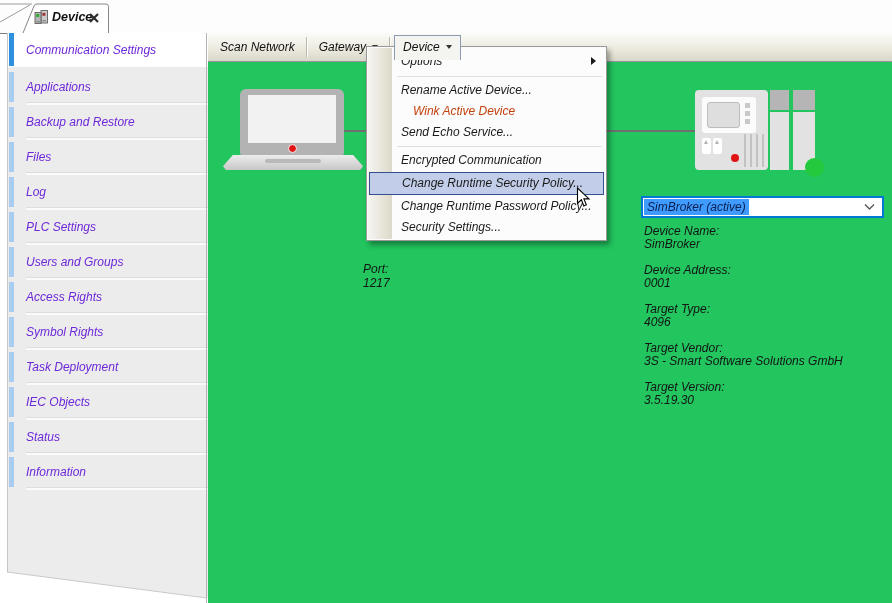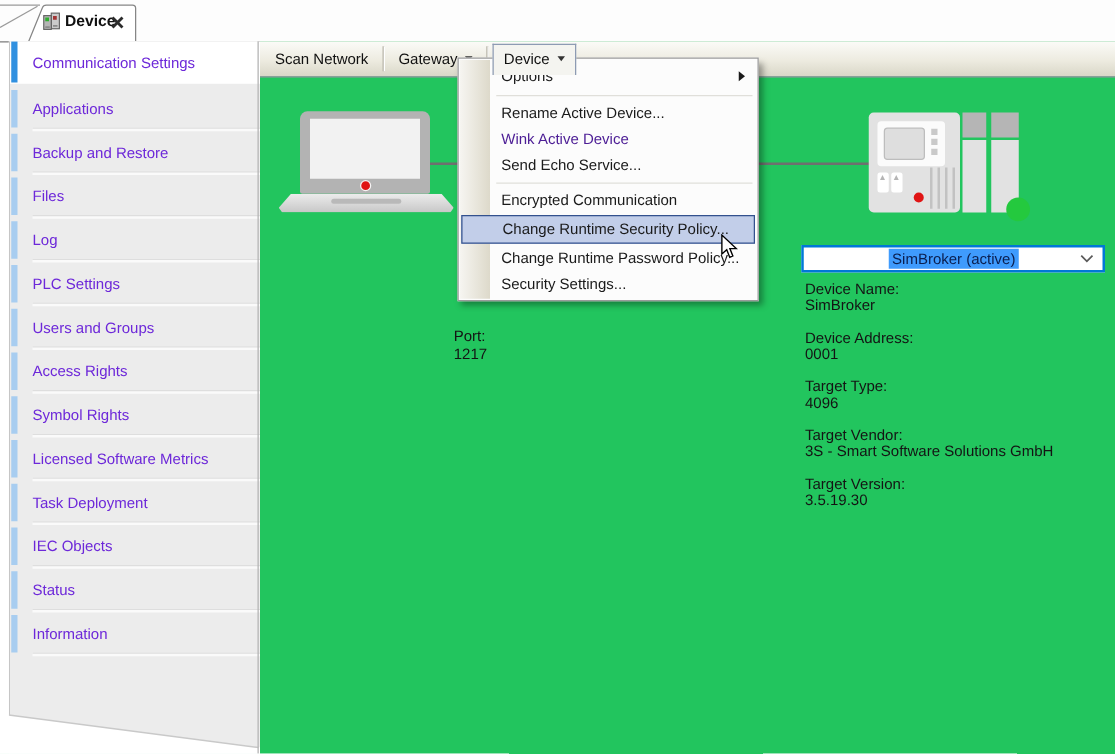--- a/index.html
+++ b/index.html
@@ -1,17 +1,17 @@
 <!DOCTYPE html>
 <html><head>
 <meta charset="utf-8">
 <style>
   html,body{margin:0;padding:0;background:#ffffff;}
   .root{position:relative;width:892px;height:603px;overflow:hidden;
-        font-family:"Liberation Sans",sans-serif;font-size:12px;color:#1b1b1b;background:#fff;}
+        font-family:"Liberation Sans",sans-serif;font-size:12px;color:#1b1b1b;background:#fff;font-style:italic;}
 
   
   .tabbar{position:absolute;left:0;top:0;width:892px;height:33px;background:#fdfdfd;border-bottom:1px solid #7c7c7c;}
   .tab-deco{position:absolute;left:0;top:0;}
   .tab{position:absolute;left:22px;top:3px;width:88px;height:30px;}
   .tab-outline{position:absolute;left:0;top:0;}
   .tab-icon{position:absolute;left:12px;top:6px;}
   .tab-label{position:absolute;left:30px;top:7px;font-weight:bold;font-size:12.5px;color:#111;}
   .tab-close{position:absolute;left:66px;top:9px;width:12px;height:12px;cursor:default;}
 
@@ -68,34 +68,34 @@
   .plc-vent{position:absolute;top:44px;width:2px;height:33px;background:#c2c2c2;}
   .plc-cap{position:absolute;top:0;height:20px;background:#b5b5b5;}
   .plc-modbody{position:absolute;top:22px;height:58px;background:#e2e2e2;}
   .plc-green{position:absolute;left:110px;top:68px;width:19px;height:19px;border-radius:50%;background:#24c93e;}
 
   
   .port-block{position:absolute;left:155px;top:229px;line-height:14px;color:#141414;z-index:2;}
 
   
   .combo{position:absolute;left:433px;top:163px;width:239px;height:18px;border:2px solid #0078d7;background:#fff;
-         display:flex;align-items:center;z-index:2;justify-content:center;}
+         display:flex;align-items:center;z-index:2;}
   .combo-text{margin-left:1px;padding:1px 3px;background:#3f9bfd;color:#0b1e4e;line-height:14px;}
   .combo-chevron{position:absolute;right:7px;top:5px;}
   .device-info{position:absolute;left:436px;top:192px;color:#141414;z-index:2;}
   .info-pair{margin-bottom:13px;line-height:13px;}
 
   
   .menu{position:absolute;left:366px;top:46px;width:241px;background:#fcfcfc;border:1px solid #9a9a9a;
         box-shadow:3px 4px 5px rgba(0,0,0,0.35);padding:2px 1px;box-sizing:border-box;z-index:50;}
   .menu::before{content:"";position:absolute;left:1px;top:1px;bottom:1px;width:24px;
         background:linear-gradient(to right,#f6f5f1,#ddd9ca);}
   .mi{position:relative;height:21px;line-height:21px;padding-left:33px;color:#1a1a1a;white-space:nowrap;}
   .mi.options{height:24px;line-height:24px;}
-  .mi.disabled{color:#4c1d95;}
+  .mi.disabled{color:#c2410c;margin-left:12px;}
   .mi.hl{background:#c2cee9;border:1px solid #33518e;height:21px;line-height:21px;margin:1px 1px;padding-left:32px;}
   .mi .subarrow{position:absolute;right:9px;top:50%;margin-top:-4px;width:0;height:0;
         border-left:5px solid #1a1a1a;border-top:4px solid transparent;border-bottom:4px solid transparent;}
   .msep{height:1px;background:#e0dfda;margin:3px 3px 3px 29px;}
 
   
   .cursor{position:absolute;left:576px;top:187px;z-index:70;}
 </style>
 </head>
 <body>
@@ -132,21 +132,20 @@
       <ul class="nav">
         <li class="selected"><span class="strip"></span><span>Communication Settings</span></li>
         <li><span class="strip"></span><span>Applications</span></li>
         <li><span class="strip"></span><span>Backup and Restore</span></li>
         <li><span class="strip"></span><span>Files</span></li>
         <li><span class="strip"></span><span>Log</span></li>
         <li><span class="strip"></span><span>PLC Settings</span></li>
         <li><span class="strip"></span><span>Users and Groups</span></li>
         <li><span class="strip"></span><span>Access Rights</span></li>
         <li><span class="strip"></span><span>Symbol Rights</span></li>
-        <li><span class="strip"></span><span>Licensed Software Metrics</span></li>
         <li><span class="strip"></span><span>Task Deployment</span></li>
         <li><span class="strip"></span><span>IEC Objects</span></li>
         <li><span class="strip"></span><span>Status</span></li>
         <li><span class="strip"></span><span>Information</span></li>
       </ul>
     </div>
     <svg class="sidebar-diag" width="200" height="570">
       <line x1="0" y1="539" x2="200" y2="565" stroke="#c9c9c9" stroke-width="1.2"></line>
     </svg>
     <div class="sidebar-rborder"></div>

